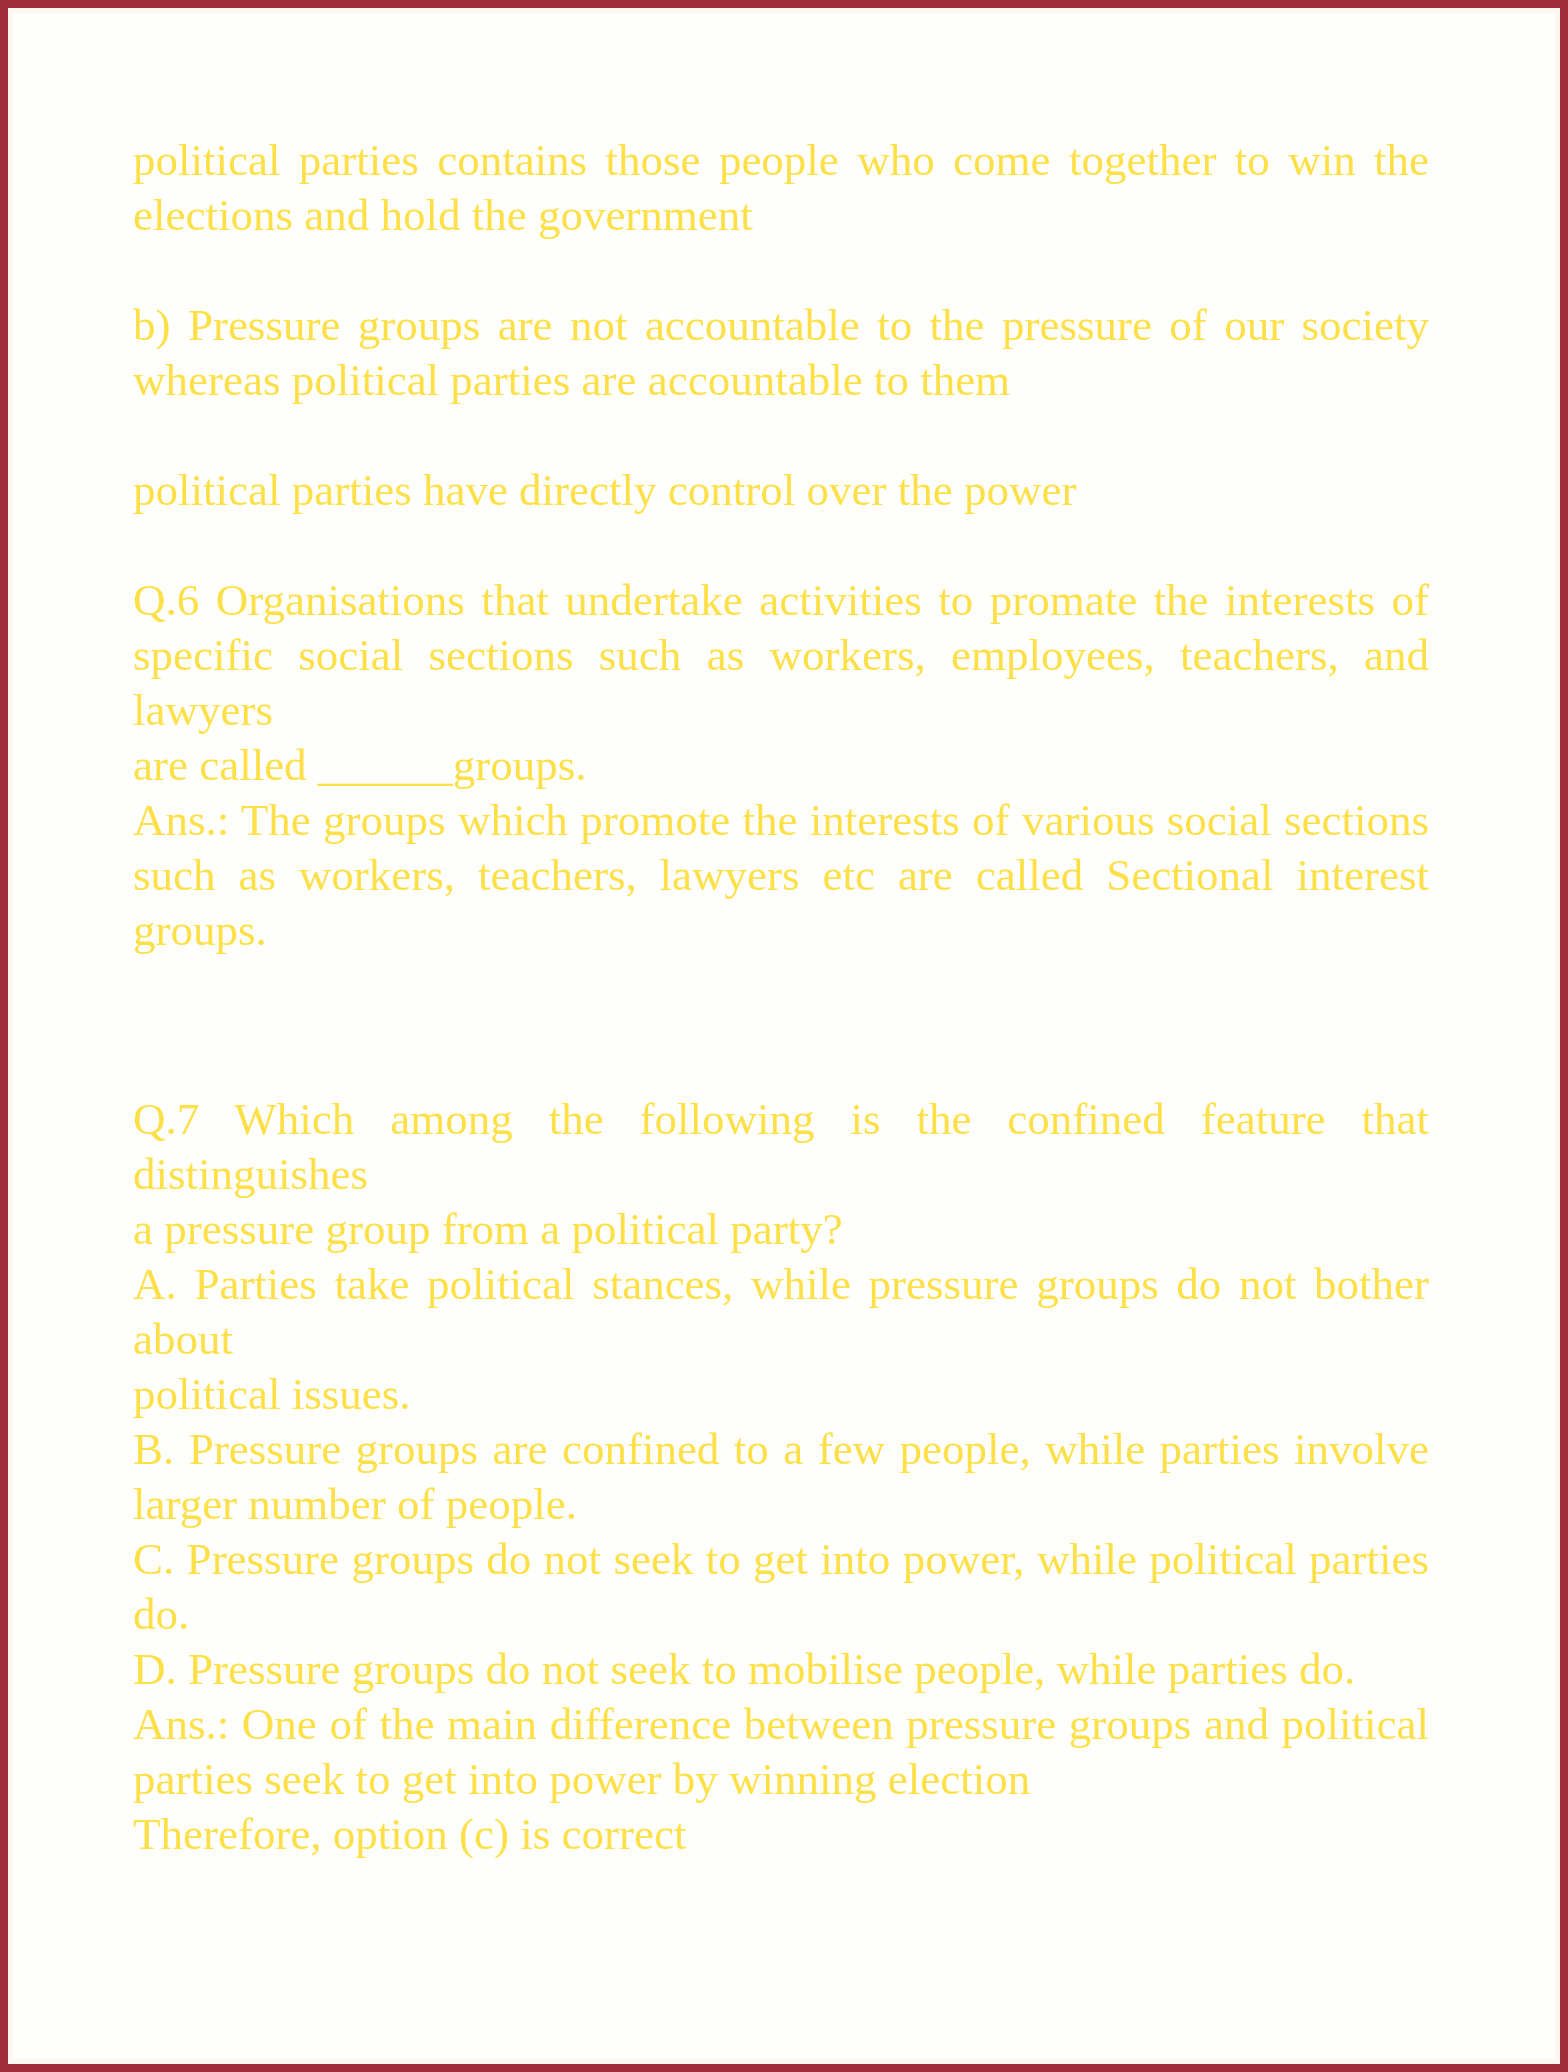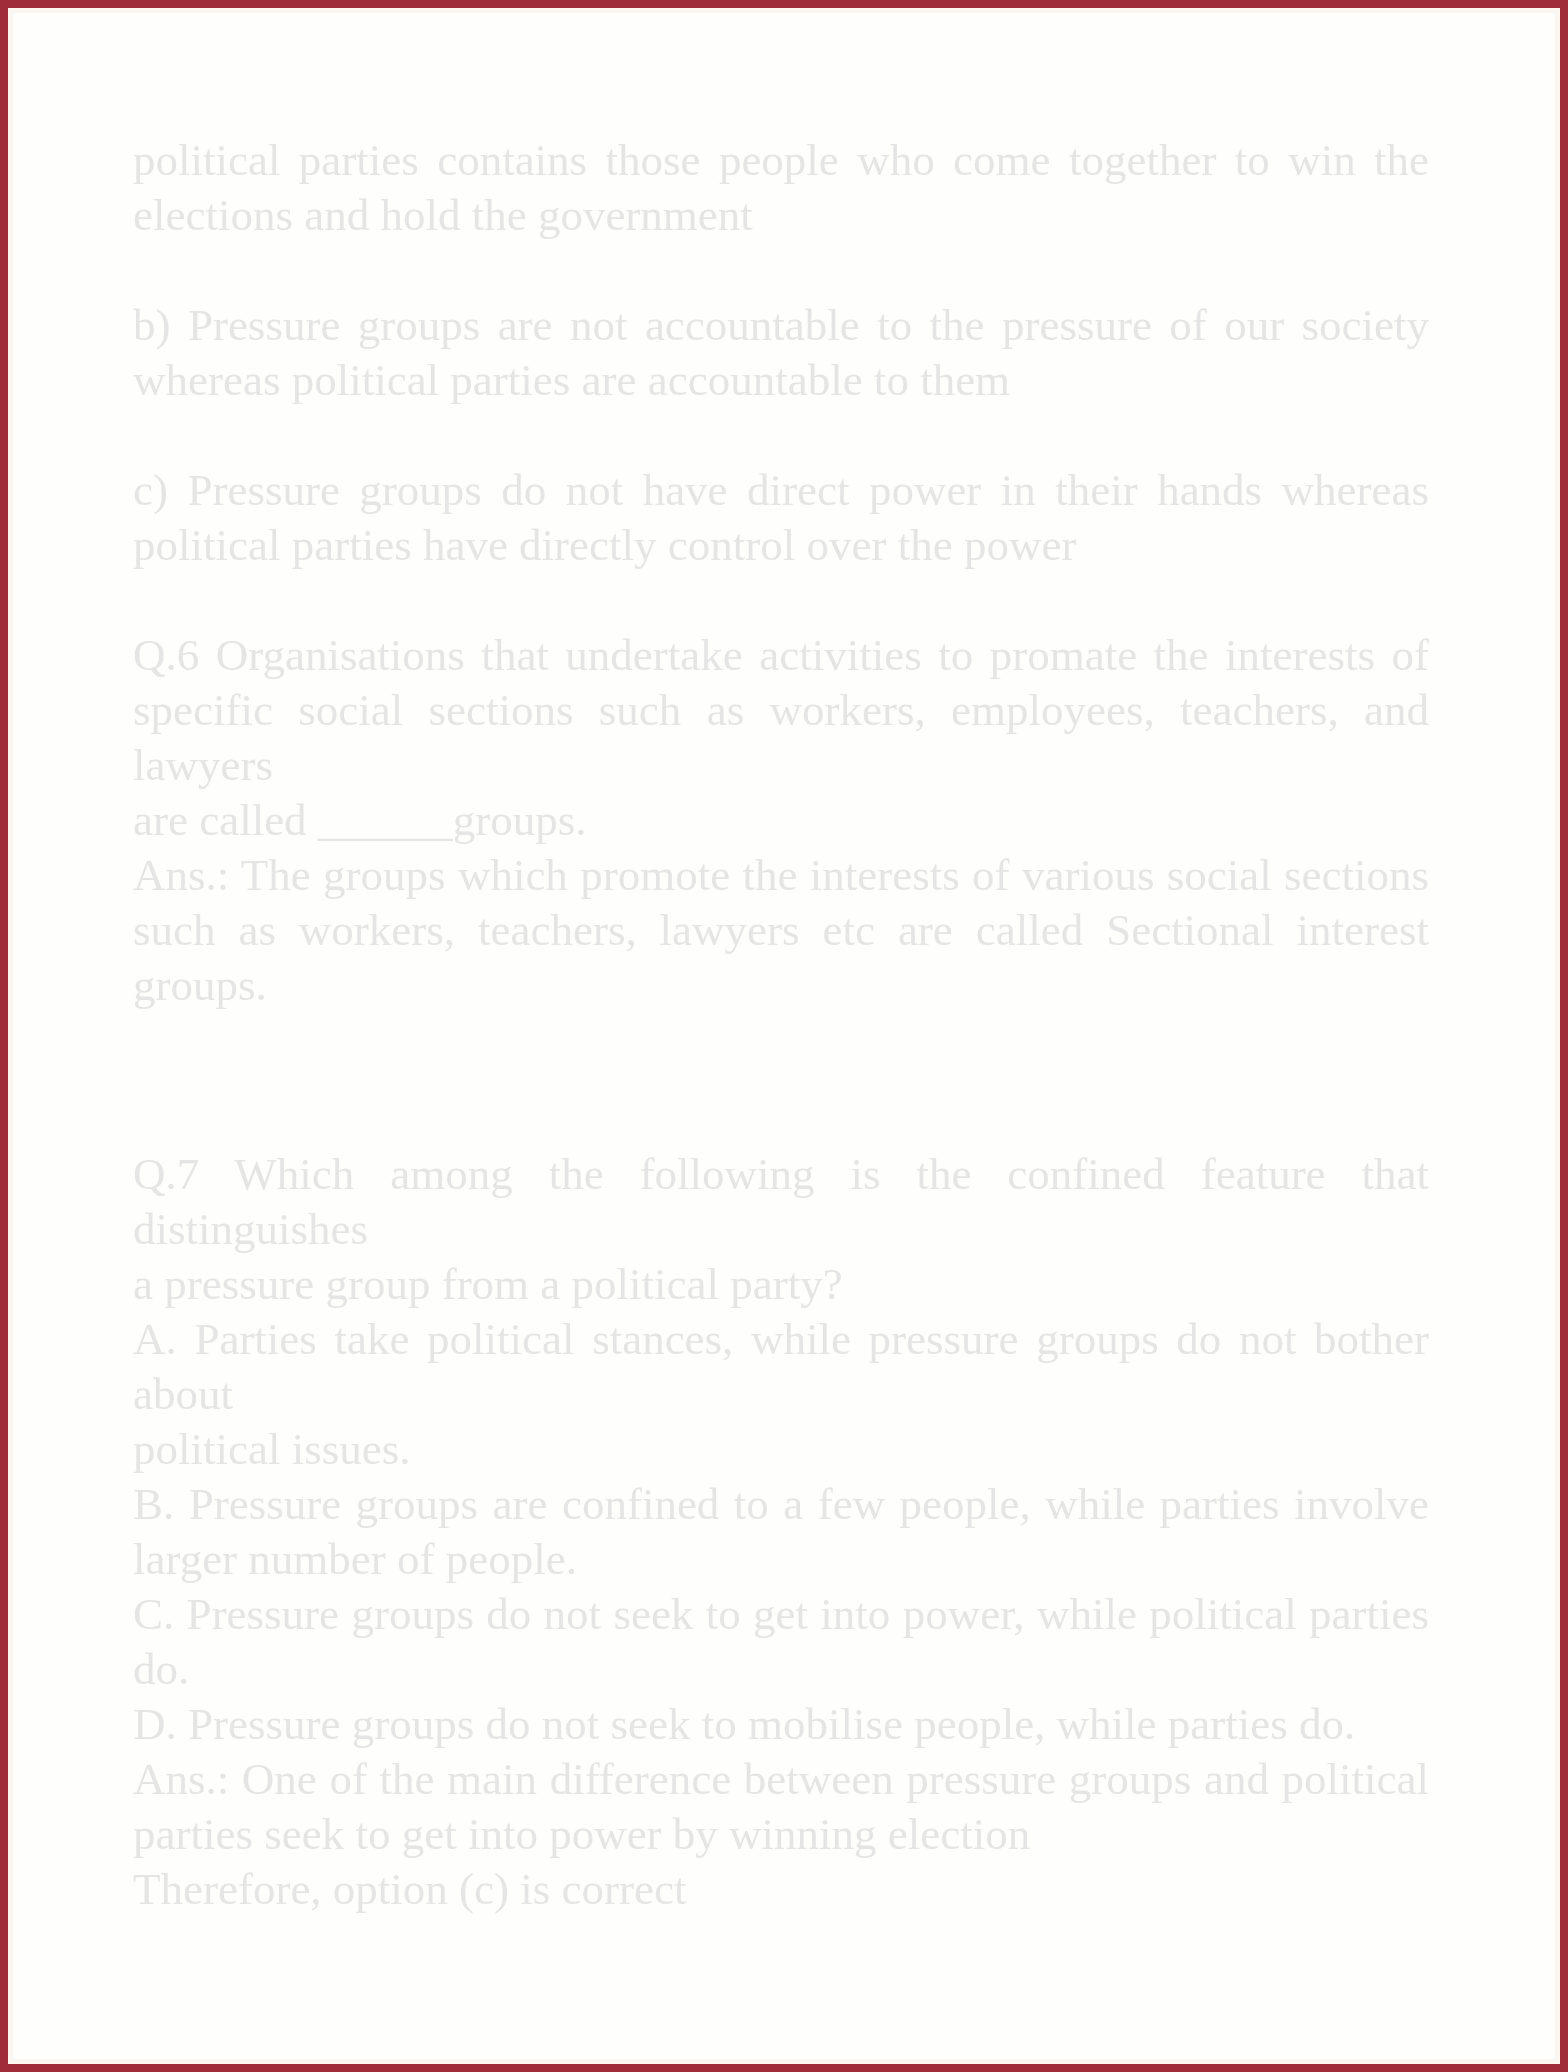--- a/index.html
+++ b/index.html
@@ -30,21 +30,21 @@
     background: #fefefc;
   }
   .content {
     position: absolute;
     left: 133px;
     top: 133px;
     width: 1296px;
     font-family: "Liberation Serif", "DejaVu Serif", serif;
     font-size: 45px;
     line-height: 55px;
-    color: #e5e5e5;
+    color: #fde047;
   }
   .para {
     margin: 0;
     text-align: justify;
     text-align-last: left;
   }
   .line {
     display: block;
     text-align: justify;
     text-align-last: justify;
@@ -76,21 +76,20 @@
   <div class="gap1"></div>
 
   <div class="para">
     <span class="line">b) Pressure groups are not accountable to the pressure of our society</span>
     <span class="line last">whereas political parties are accountable to them</span>
   </div>
 
   <div class="gap1"></div>
 
   <div class="para">
-    <span class="line">c) Pressure groups do not have direct power in their hands whereas</span>
     <span class="line last">political parties have directly control over the power</span>
   </div>
 
   <div class="gap2"></div>
 
   <div class="para">
     <span class="line">Q.6  Organisations that undertake activities to promate the interests of</span>
     <span class="line">specific social sections such as workers, employees, teachers, and lawyers</span>
     <span class="line last">are called ______groups.</span>
   </div>

